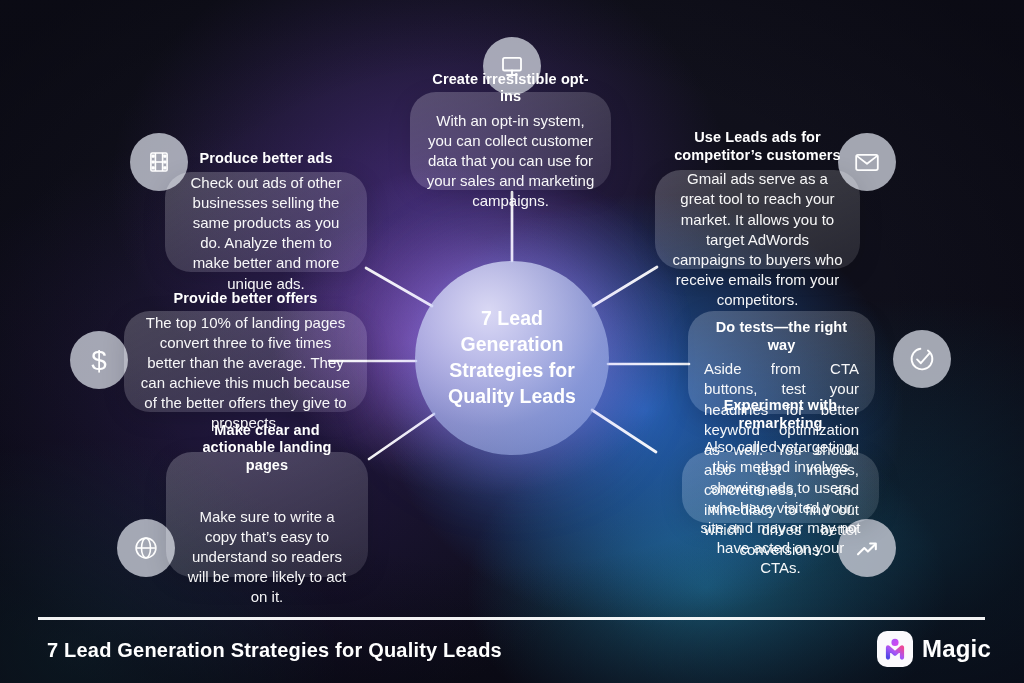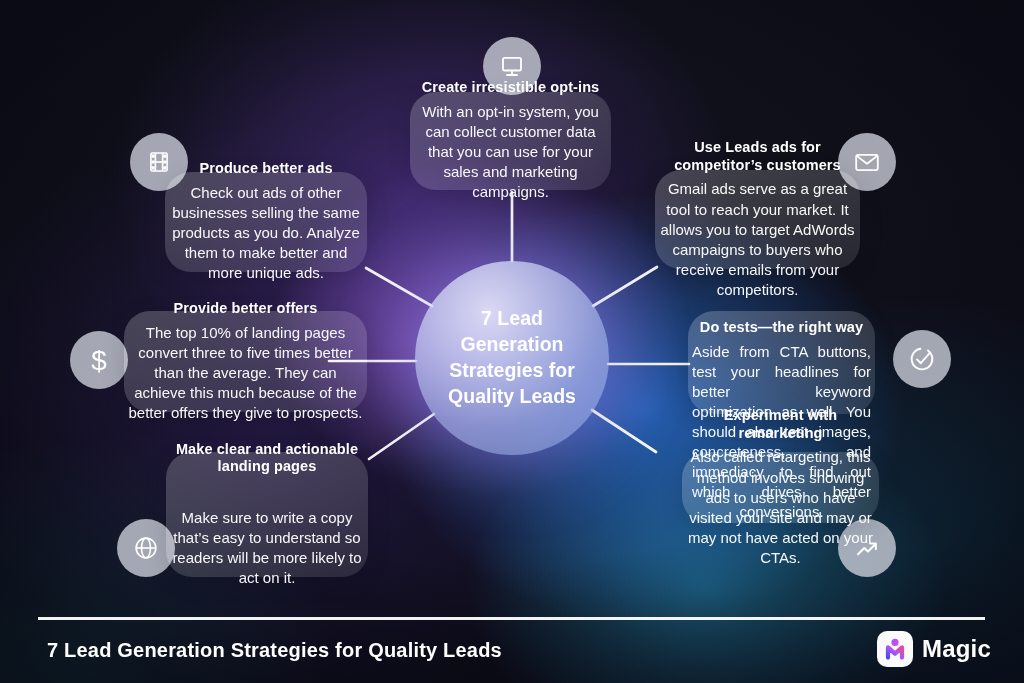--- a/index.html
+++ b/index.html
@@ -25,21 +25,21 @@
   .icon-circle{
     position:absolute;width:58px;height:58px;border-radius:50%;z-index:2;
     background:rgba(196,200,211,0.82);
     display:flex;align-items:center;justify-content:center;
   }
   .card{
     position:absolute;z-index:3;border-radius:26px;
     background:linear-gradient(155deg, rgba(255,255,255,0.21), rgba(255,255,255,0.10));
     box-shadow:0 6px 24px rgba(0,0,0,0.12);
     display:flex;flex-direction:column;justify-content:center;
-    padding:8px 4px;box-sizing:border-box;text-align:center;
+    padding:8px 16px;box-sizing:border-box;text-align:center;
   }
   .card h3{margin:0 0 5px 0;font-size:14.5px;line-height:1.22;font-weight:700;letter-spacing:0.1px;}
   .card p{margin:0;font-size:15px;line-height:1.34;color:rgba(255,255,255,0.96);}
   .card p.justify{text-align:justify;text-align-last:center;}
   .c0{left:410px;top:92px;width:201px;height:98px;}
   .c1{left:165px;top:172px;width:202px;height:100px;}
   .c2{left:124px;top:311px;width:243px;height:101px;}
   .c3{left:166px;top:452px;width:202px;height:125px;gap:27px;}
   .c4{left:655px;top:170px;width:205px;height:99px;}
   .c5{left:688px;top:311px;width:187px;height:103px;justify-content:space-between;}

